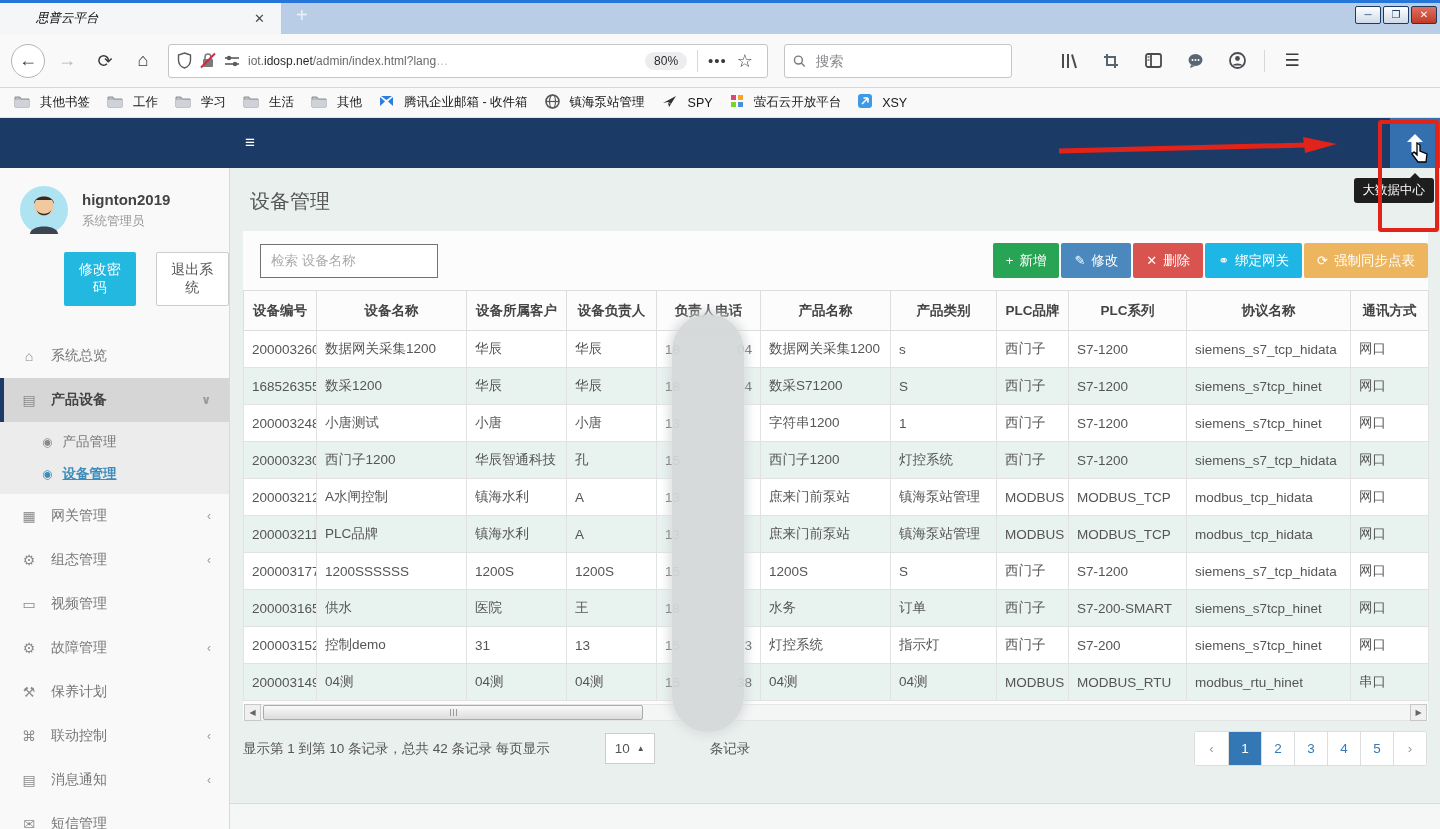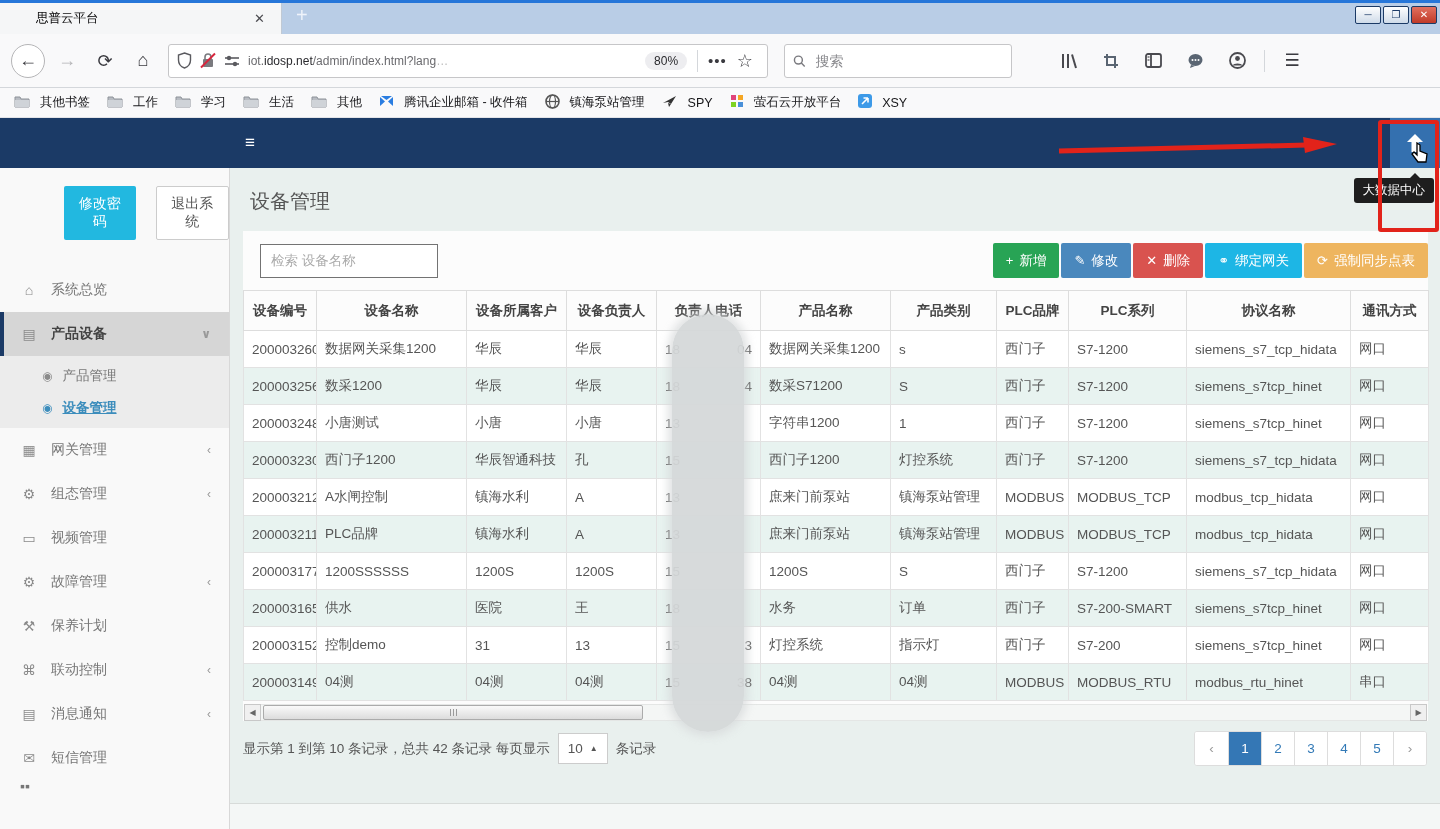--- a/index.html
+++ b/index.html
@@ -1,21 +1,21 @@
 <!DOCTYPE html>
 <html><head>
 <meta charset="utf-8">
 <style>
   html,body{margin:0;padding:0;width:1440px;height:829px;overflow:hidden;
     font-family:"Liberation Sans","DejaVu Sans",sans-serif;background:#e9f0ee;}
   *{box-sizing:border-box;}
 
   
   .tabbar{height:34px;background:#b9cde6;border-top:3px solid #2676d9;position:relative;display:flex;}
-  .tab{width:282px;background:#f5f6f7;display:flex;align-items:center;padding:0 10px;font-size:12.5px;color:#0c0c0d;border-right:1px solid #c0c9d4;}
+  .tab{width:282px;background:#f5f6f7;display:flex;align-items:center;padding:0 10px;font-size:12.5px;color:#0c0c0d;border-right:1px solid #c0c9d4;font-style:italic;}
   .tab .ttl{flex:1;padding-left:26px;}
   .tab .x{color:#4a4a4f;font-size:13px;padding:2px 6px;cursor:default;}
   .newtab{color:#eef3fa;font-size:20px;padding:1px 14px;}
   .winbtns{position:absolute;top:3px;right:3px;display:flex;gap:2px;}
   .wbtn{width:26px;height:18px;border:1px solid #1b3a66;border-radius:2px;background:linear-gradient(#fefefe,#cfdbe9);color:#1b3a66;font-size:10px;line-height:15px;text-align:center;}
   .wbtn.close{background:linear-gradient(#e2705f,#c03a28);color:#fff;}
   .navbar{height:54px;background:#f9f9fa;display:flex;align-items:center;border-bottom:1px solid #d4d7db;padding:0 8px;}
   .navico{width:32px;height:32px;display:flex;align-items:center;justify-content:center;font-size:18px;color:#3b3b40;margin:0 3px;}
   .back{border:1px solid #b5b5b7;border-radius:50%;width:34px;height:34px;background:#fff;}
   .fwd{color:#b5b5b7;}
@@ -84,21 +84,21 @@
   .grid tr:nth-child(even) td{background:#e8f3f0;}
   .phonecell{display:flex;justify-content:space-between;}
   .blurcap{position:absolute;left:429px;top:24px;width:72px;height:418px;background:rgba(213,216,217,0.94);border-radius:36px;box-shadow:0 0 8px 4px rgba(213,216,217,0.75);z-index:5;}
 
   .hscroll{display:flex;align-items:center;height:17px;margin:3px 1px 0 1px;}
   .harr{width:17px;height:17px;background:#f0f0f0;border:1px solid #c8c8c8;color:#666;font-size:8px;line-height:15px;text-align:center;}
   .htrack{flex:1;height:17px;background:#f4f6f5;position:relative;border-top:1px solid #e4e6e5;border-bottom:1px solid #e4e6e5;}
   .hthumb{position:absolute;left:2px;top:0;width:380px;height:15px;background:linear-gradient(#fafafa,#dcdcdc);border:1px solid #ababab;border-radius:2px;display:flex;align-items:center;justify-content:center;gap:2px;}
   .hthumb i{display:block;width:1px;height:7px;background:#9a9a9a;}
 
-  .pagerow{display:flex;align-items:center;margin:10px 13px 0 13px;font-size:13.5px;color:#555;}
+  .pagerow{display:flex;align-items:center;margin:10px 13px 0 13px;font-size:13.5px;color:#555;gap:47px;}
   .psize{display:inline-flex;align-items:center;border:1px solid #ccc;background:#fff;height:31px;padding:0 9px;margin:0 8px;gap:7px;color:#555;}
   .psize .caret{font-size:8px;color:#555;}
   .pager{margin-left:auto;display:flex;border:1px solid #ddd;border-radius:3px;overflow:hidden;background:#fff;}
   .pg{min-width:33px;height:33px;display:flex;align-items:center;justify-content:center;font-size:13.5px;color:#337ab7;border-left:1px solid #ddd;background:#fff;}
   .pg:first-child{border-left:0;color:#999;}
   .pg:last-child{color:#999;}
   .pg.active{background:#3477b5;color:#fff;}
   .footer{position:absolute;bottom:0;left:0;width:1210px;height:26px;border-top:1px solid #d7dbd9;background:#f4f7f6;}
   .fsliver{height:5px;overflow:hidden;font-size:14px;color:#555;padding-left:110px;letter-spacing:2px;}
   .hand{position:absolute;right:10px;top:24px;z-index:45;}
@@ -286,20 +286,33 @@
   </svg>
   <div class="tooltip">大数据中心</div>
   <div class="redrect"></div>
   <svg class="redarrow" width="285" height="22" viewBox="0 0 285 22">
     <line x1="4" y1="14" x2="252" y2="8" stroke="#e2231a" stroke-width="5"></line>
     <path d="M282 7 L248 0 L250 16 Z" fill="#e2231a"></path>
   </svg>
 </div>
 
 <div class="sidebar">
+  <div class="userblock">
+    <svg width="48" height="48" viewBox="0 0 48 48">
+      <circle cx="24" cy="24" r="24" fill="#aee3f2"></circle>
+      <path d="M10 48 C10 38 38 38 38 48 Z" fill="#3d4450"></path>
+      <circle cx="24" cy="20" r="10" fill="#f0c9a0"></circle>
+      <path d="M14 18 C14 8 34 8 34 18 L32 14 L16 14 Z" fill="#2f2a26"></path>
+      <path d="M17 24 C18 31 30 31 31 24 C29 29 19 29 17 24 Z" fill="#2f2a26"></path>
+    </svg>
+    <div class="uinfo">
+      <div class="uname">hignton2019</div>
+      <div class="urole">系统管理员</div>
+    </div>
+  </div>
   <div class="ubtns">
     <button class="btn-pass">修改密码</button>
     <button class="btn-exit">退出系统</button>
   </div>
   <div class="menu">
       <div class="mitem">
         <span class="mic">⌂</span>
         <span class="lbl">系统总览</span>
       </div>
       <div class="mitem active">
@@ -429,21 +442,21 @@
                 </span>
               </td>
               <td>数据网关采集1200</td>
               <td>s</td>
               <td>西门子</td>
               <td>S7-1200</td>
               <td>siemens_s7_tcp_hidata</td>
               <td>网口</td>
             </tr>
             <tr>
-              <td>200003256</td>
+              <td>168526355</td>
               <td>数采1200</td>
               <td>华辰</td>
               <td>华辰</td>
               <td>
                 <span class="phonecell">
                   <span>18</span>
                   <span>4</span>
                 </span>
               </td>
               <td>数采S71200</td>

